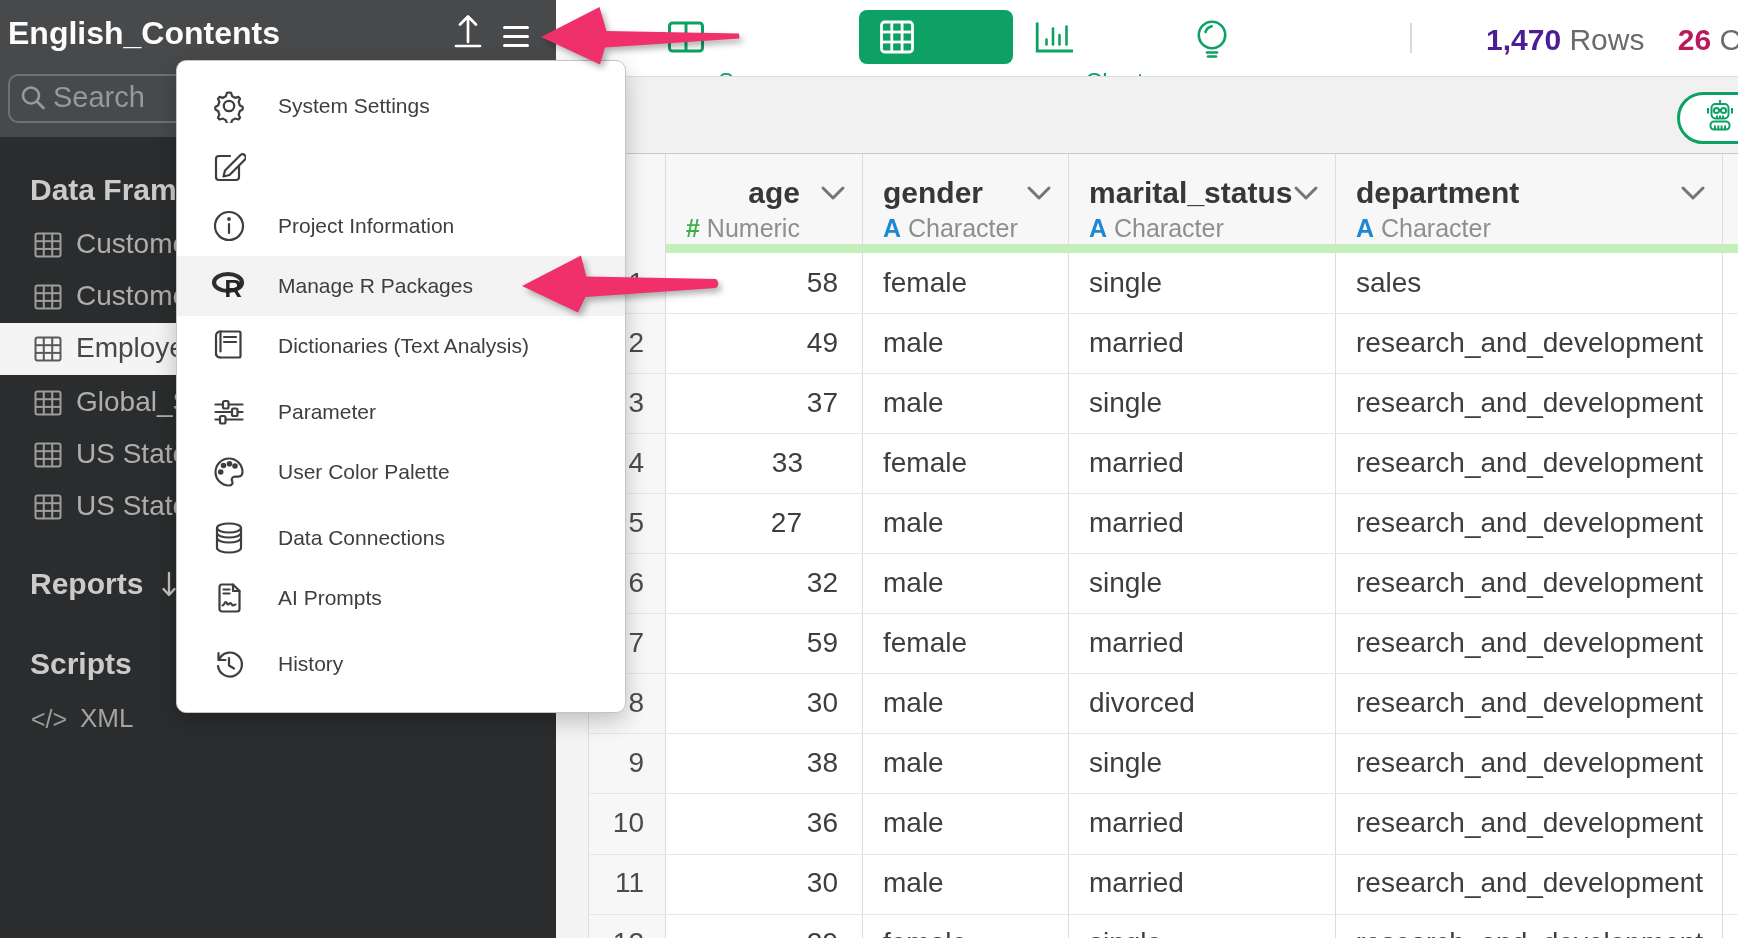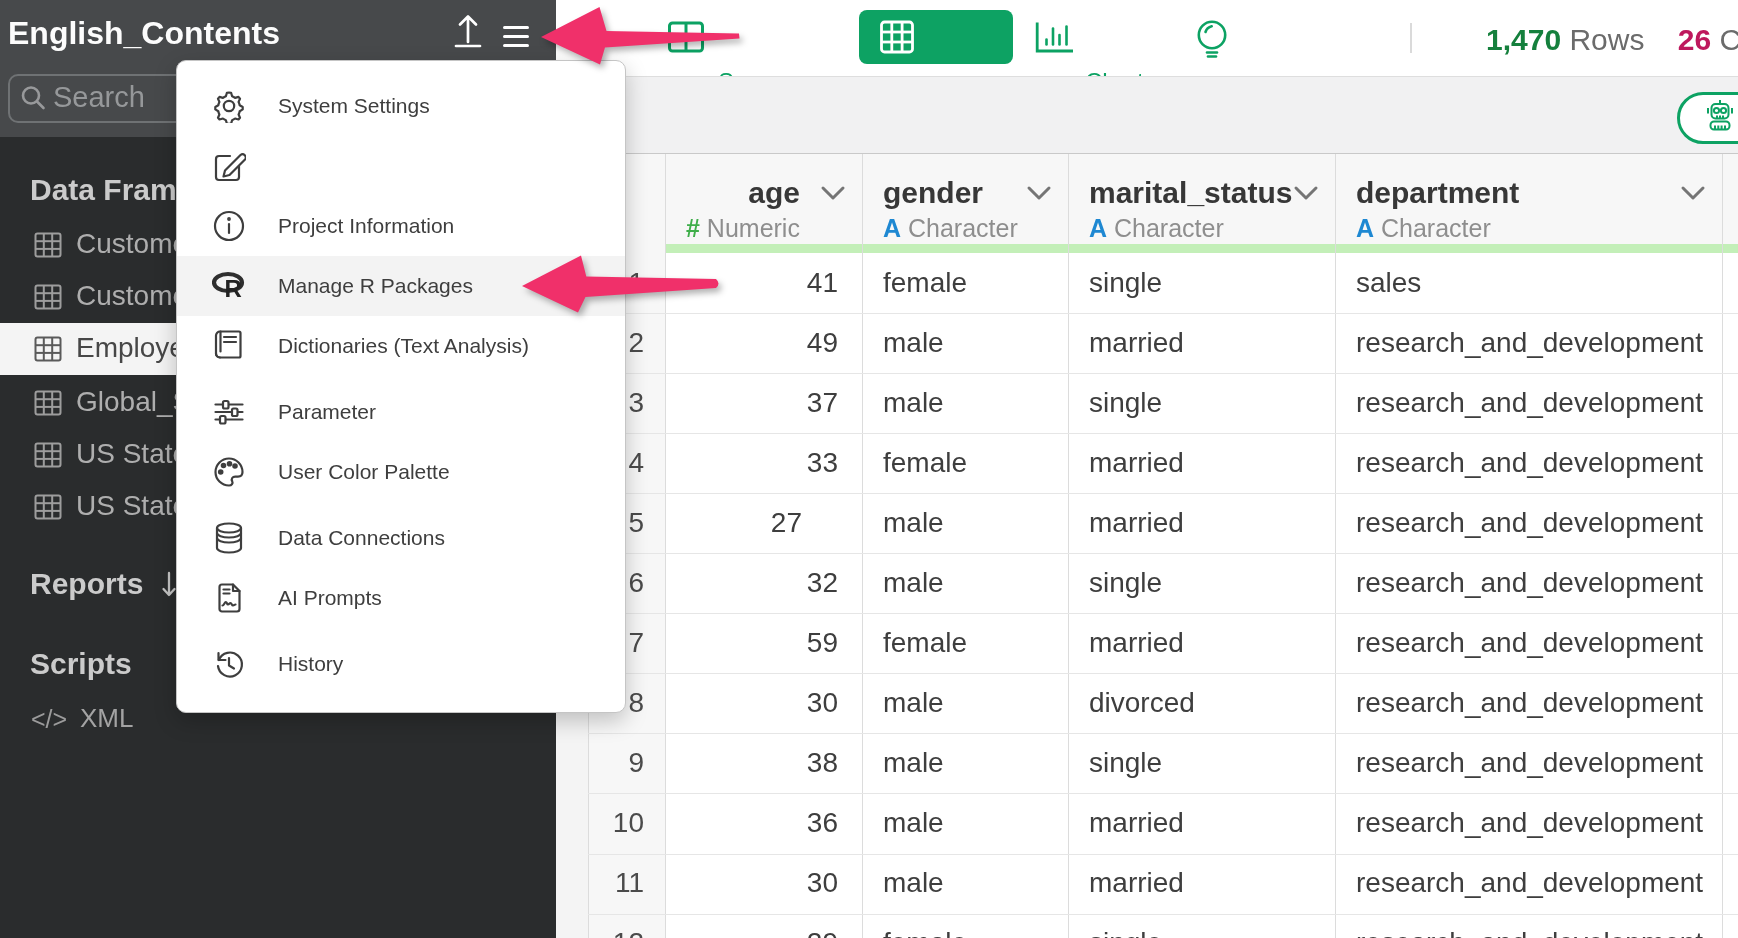--- a/index.html
+++ b/index.html
@@ -58,21 +58,21 @@
     </svg>
 <div class="abs tabtxt" style="left:1085px;top:23px">Chart</div>
 <svg class="abs" style="left:1196px;top:20px" width="34" height="40" viewBox="0 0 34 40" fill="none" stroke="#0ca263" stroke-width="2.6" stroke-linecap="round">
       <circle cx="16" cy="15" r="13.2"></circle>
       <path d="M9.5 12 a8.5 8.5 0 0 1 6.2 -5.8"></path>
       <line x1="11" y1="32.5" x2="21" y2="32.5"></line>
       <path d="M12 36.5 h8"></path>
     </svg>
 <div class="abs tabtxt" style="left:1237px;top:31px">Analytics</div>
 <div class="abs" style="left:1410px;top:23px;width:2px;height:30px;background:#dadada"></div>
-<div class="abs" style="left:1486px;top:23px;font-size:30px;color:#6b6b6b;white-space:nowrap"><b style="color:#15803d">1,470</b> Rows&nbsp;&nbsp;&nbsp;&nbsp;<b style="color:#be185d">26</b> Columns</div>
+<div class="abs" style="left:1486px;top:23px;font-size:30px;color:#6b6b6b;white-space:nowrap"><b style="color:#4c1d95">1,470</b> Rows&nbsp;&nbsp;&nbsp;&nbsp;<b style="color:#be185d">26</b> Columns</div>
 <div class="abs" id="strip"></div>
 <div class="abs" style="left:1677px;top:92px;width:130px;height:52px;background:#fff;border:3px solid #0da263;border-radius:26px;"></div>
 <svg class="abs" style="left:1707px;top:99px" width="26" height="32" viewBox="0 0 26 32" fill="none" stroke="#0da263" stroke-width="2">
       <line x1="13" y1="1" x2="13" y2="5"></line>
       <rect x="4.5" y="5" width="17" height="14.5" rx="4"></rect>
       <circle cx="9.5" cy="11.5" r="2.6"></circle>
       <circle cx="16.5" cy="11.5" r="2.6"></circle>
       <line x1="10" y1="16.5" x2="10" y2="19.5"></line>
       <line x1="13" y1="16.5" x2="13" y2="19.5"></line>
       <line x1="16" y1="16.5" x2="16" y2="19.5"></line>
@@ -119,36 +119,36 @@
 <svg class="abs" style="left:1026px;top:185px" width="26" height="16" viewBox="0 0 26 16" fill="none" stroke="#757575" stroke-width="3" stroke-linecap="round" stroke-linejoin="round">
       <path d="M3 3 L13 13 L23 3"></path>
     </svg>
 <svg class="abs" style="left:1293px;top:185px" width="26" height="16" viewBox="0 0 26 16" fill="none" stroke="#757575" stroke-width="3" stroke-linecap="round" stroke-linejoin="round">
       <path d="M3 3 L13 13 L23 3"></path>
     </svg>
 <svg class="abs" style="left:1680px;top:185px" width="26" height="16" viewBox="0 0 26 16" fill="none" stroke="#757575" stroke-width="3" stroke-linecap="round" stroke-linejoin="round">
       <path d="M3 3 L13 13 L23 3"></path>
     </svg>
 <div class="abs rown" style="left:588px;top:266.5px;width:56px">1</div>
-<div class="abs cellR" style="left:665px;top:266.5px;width:173px">41</div>
+<div class="abs cellR" style="left:665px;top:266.5px;width:173px">58</div>
 <div class="abs cellL" style="left:883px;top:266.5px">female</div>
 <div class="abs cellL" style="left:1089px;top:266.5px">single</div>
 <div class="abs cellL" style="left:1356px;top:266.5px">sales</div>
 <div class="abs rown" style="left:588px;top:326.6px;width:56px">2</div>
 <div class="abs cellR" style="left:665px;top:326.6px;width:173px">49</div>
 <div class="abs cellL" style="left:883px;top:326.6px">male</div>
 <div class="abs cellL" style="left:1089px;top:326.6px">married</div>
 <div class="abs cellL" style="left:1356px;top:326.6px">research_and_development</div>
 <div class="abs rown" style="left:588px;top:386.6px;width:56px">3</div>
 <div class="abs cellR" style="left:665px;top:386.6px;width:173px">37</div>
 <div class="abs cellL" style="left:883px;top:386.6px">male</div>
 <div class="abs cellL" style="left:1089px;top:386.6px">single</div>
 <div class="abs cellL" style="left:1356px;top:386.6px">research_and_development</div>
 <div class="abs rown" style="left:588px;top:446.7px;width:56px">4</div>
-<div class="abs cellR" style="left:665px;top:446.7px;width:173px">33</div>
+<div class="abs cellR" style="left:630px;top:446.7px;width:173px">33</div>
 <div class="abs cellL" style="left:883px;top:446.7px">female</div>
 <div class="abs cellL" style="left:1089px;top:446.7px">married</div>
 <div class="abs cellL" style="left:1356px;top:446.7px">research_and_development</div>
 <div class="abs rown" style="left:588px;top:506.7px;width:56px">5</div>
 <div class="abs cellR" style="left:629px;top:506.7px;width:173px">27</div>
 <div class="abs cellL" style="left:883px;top:506.7px">male</div>
 <div class="abs cellL" style="left:1089px;top:506.7px">married</div>
 <div class="abs cellL" style="left:1356px;top:506.7px">research_and_development</div>
 <div class="abs rown" style="left:588px;top:566.8px;width:56px">6</div>
 <div class="abs cellR" style="left:665px;top:566.8px;width:173px">32</div>

